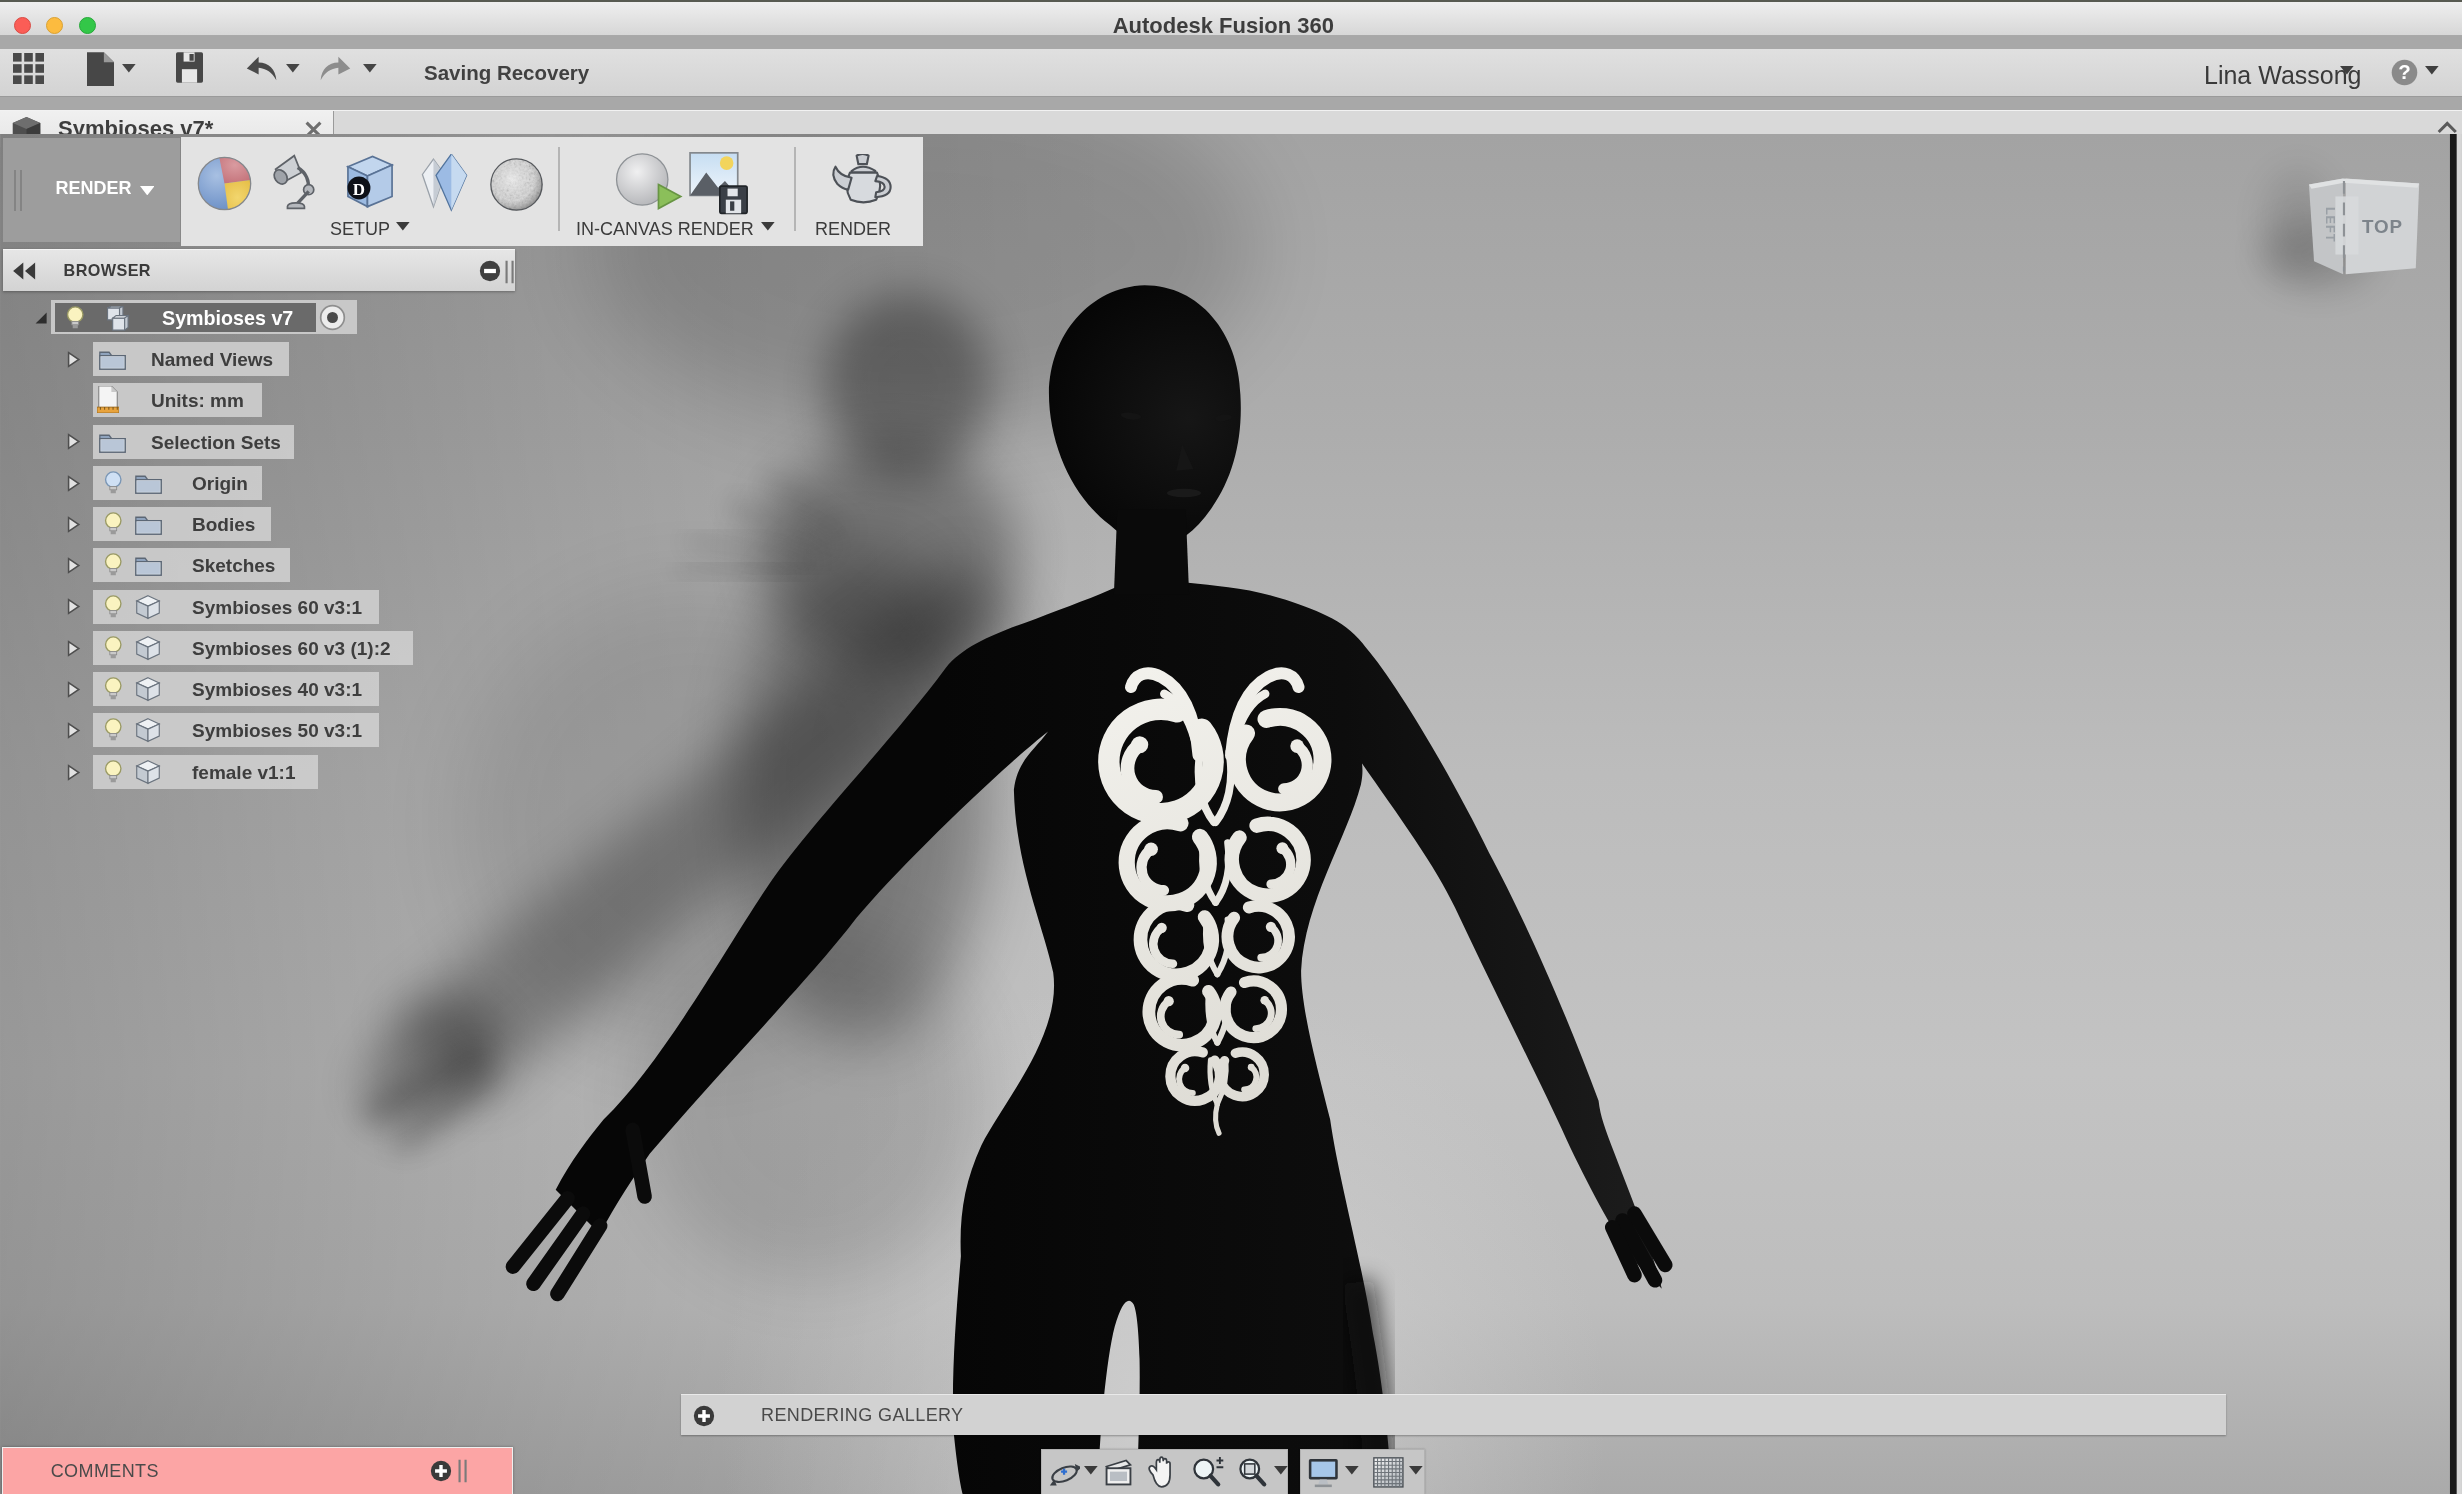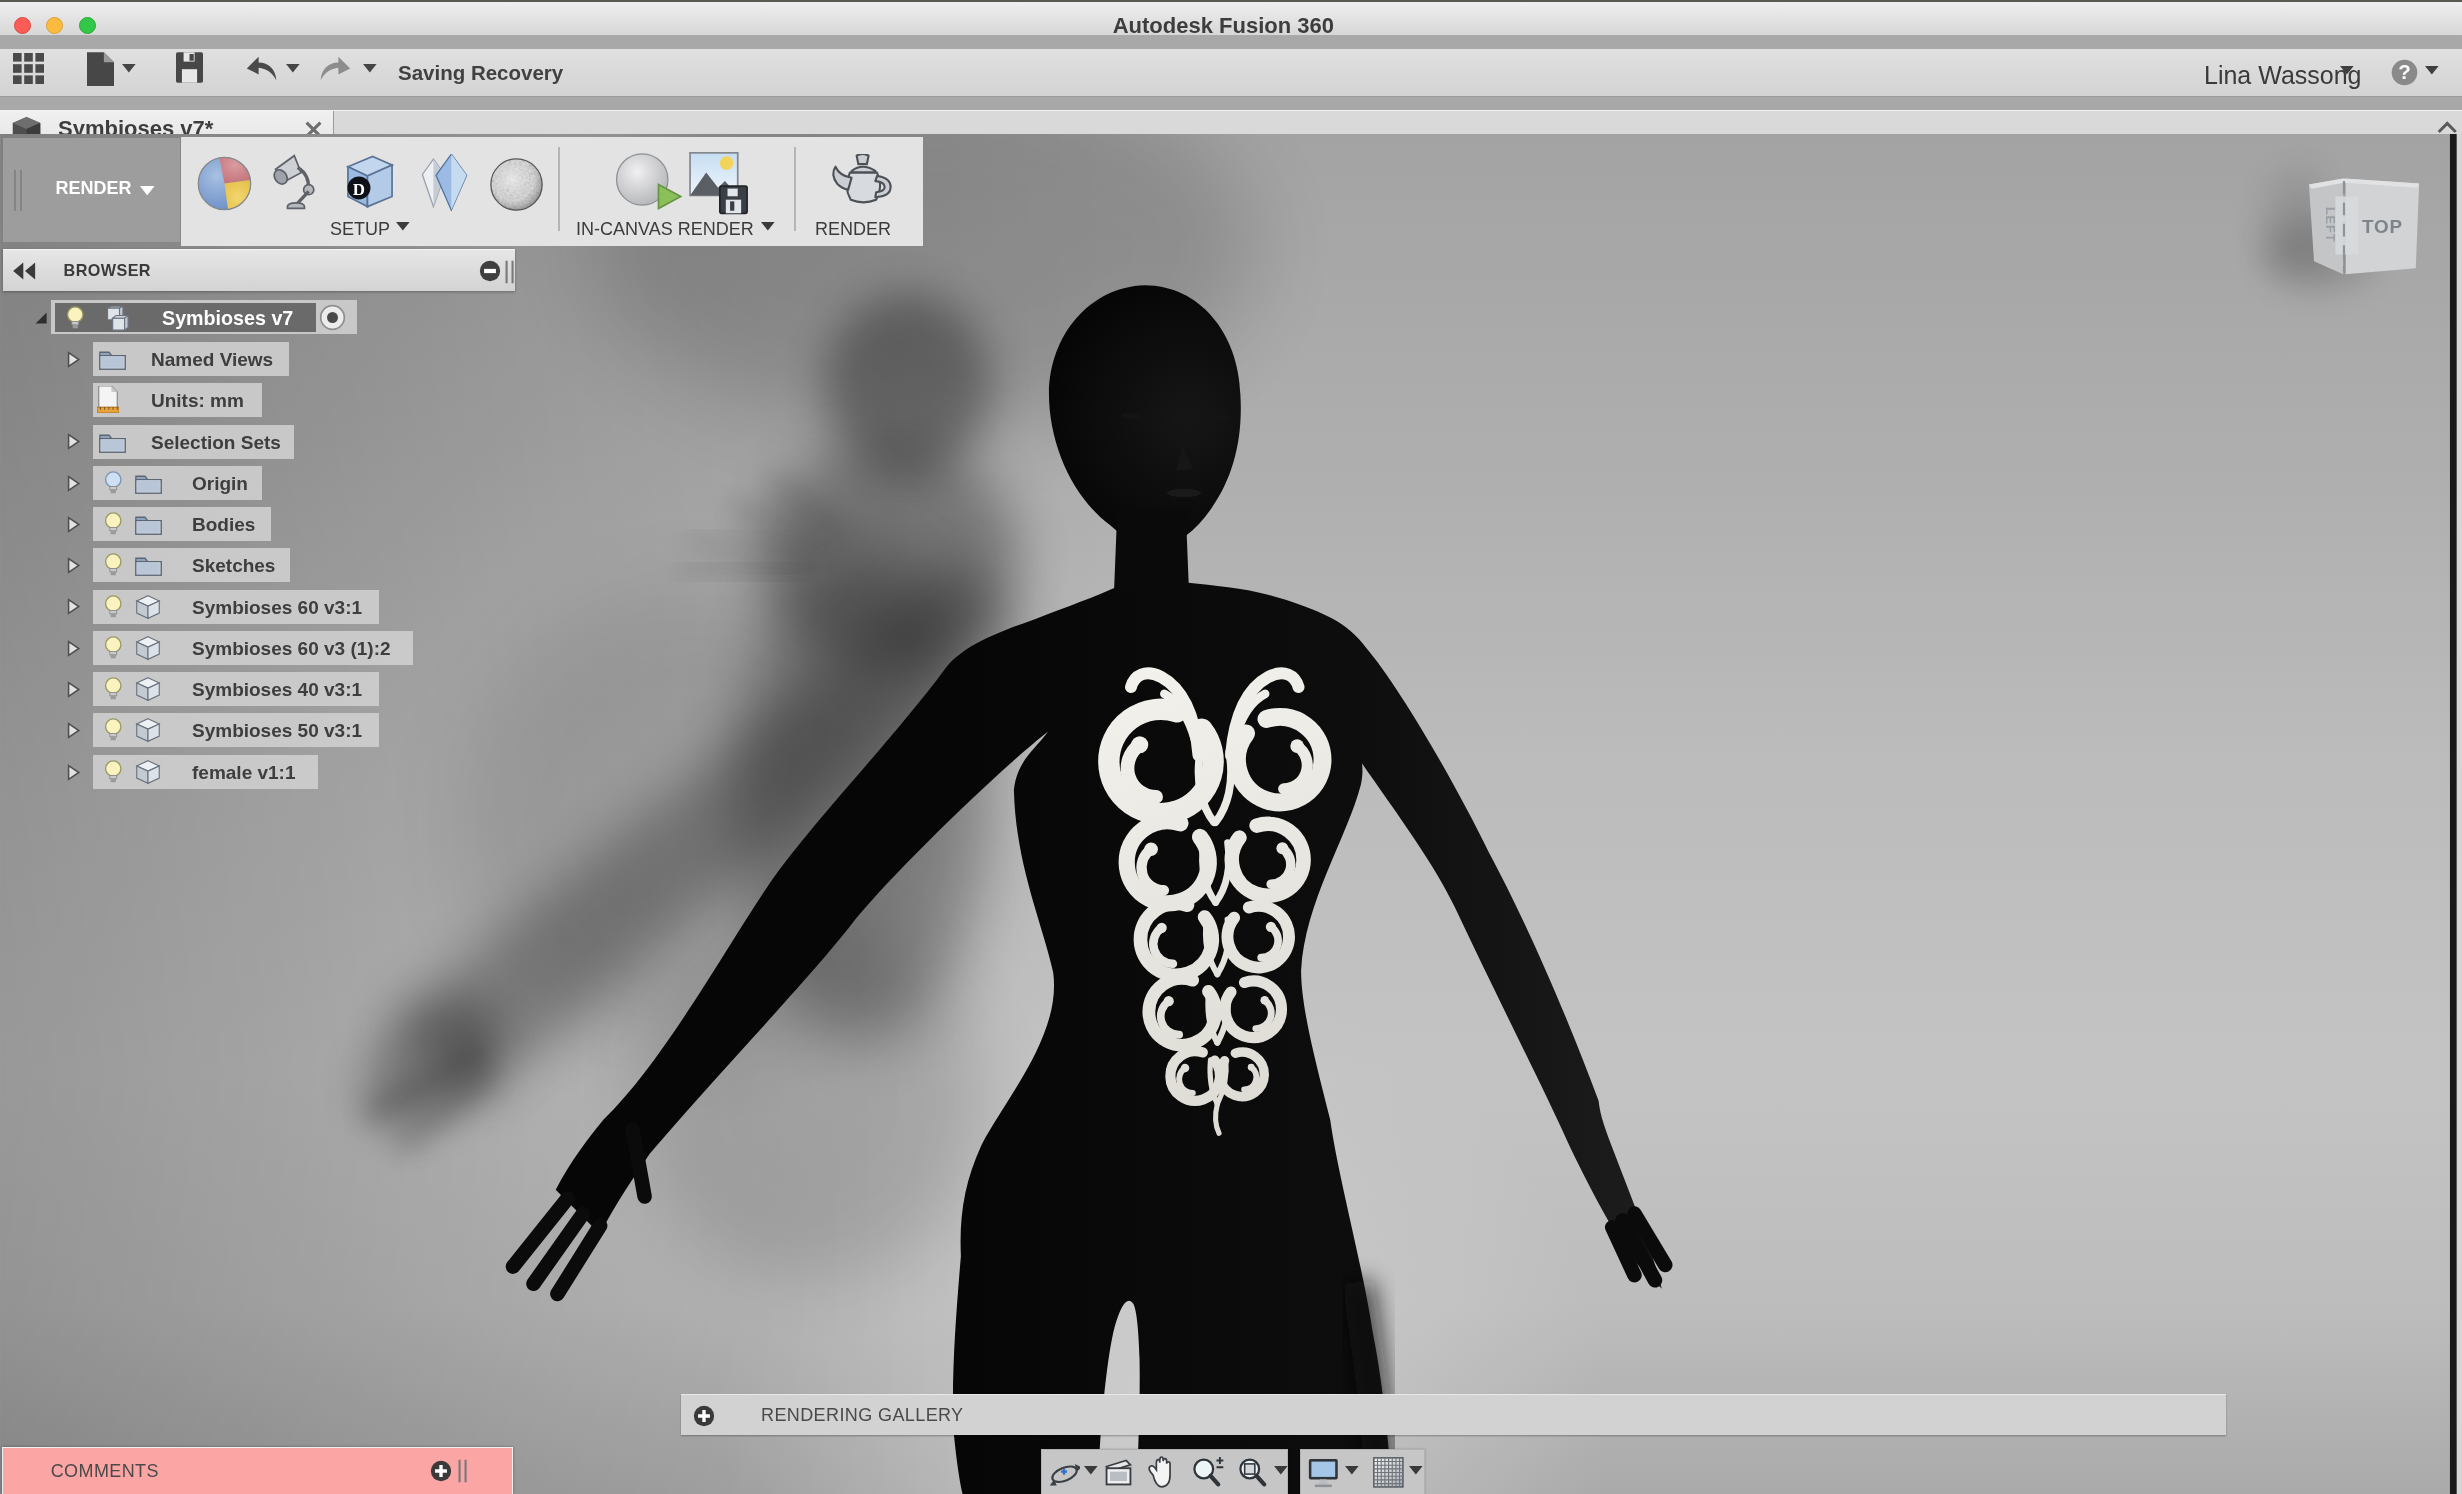--- a/index.html
+++ b/index.html
@@ -44,21 +44,21 @@
 </style>
 </head>
 <body>
 <div id="titlebar">
   <div class="light" style="left:13.7px; background:#fb5d56; border:0.9px solid #d94b44;"></div>
   <div class="light" style="left:46px; background:#fcbb3f; border:0.9px solid #d9a133;"></div>
   <div class="light" style="left:79px; background:#33c748; border:0.9px solid #27a83a;"></div>
   <div id="titletext">Autodesk Fusion 360</div>
 </div>
 <div id="row2">
-  <span class="r2txt" style="left:398px;text-align:center;">Saving Recovery</span>
+  <span class="r2txt" style="left:424px;text-align:center;">Saving Recovery</span>
   <span class="r2txt" style="left:2204px; font-weight:normal; color:#3a3a3a; font-size:25px;">Lina Wassong</span>
   <svg class="abs" style="left:13px;top:4.3px" width="31" height="31" viewBox="0 0 36 36">
       <g fill="#4a4a4a">
         <rect x="0" y="0" width="10" height="10"></rect>
         <rect x="13" y="0" width="10" height="10"></rect>
         <rect x="26" y="0" width="10" height="10"></rect>
         <rect x="0" y="13" width="10" height="10"></rect>
         <rect x="13" y="13" width="10" height="10"></rect>
         <rect x="26" y="13" width="10" height="10"></rect>
         <rect x="0" y="26" width="10" height="10"></rect>

